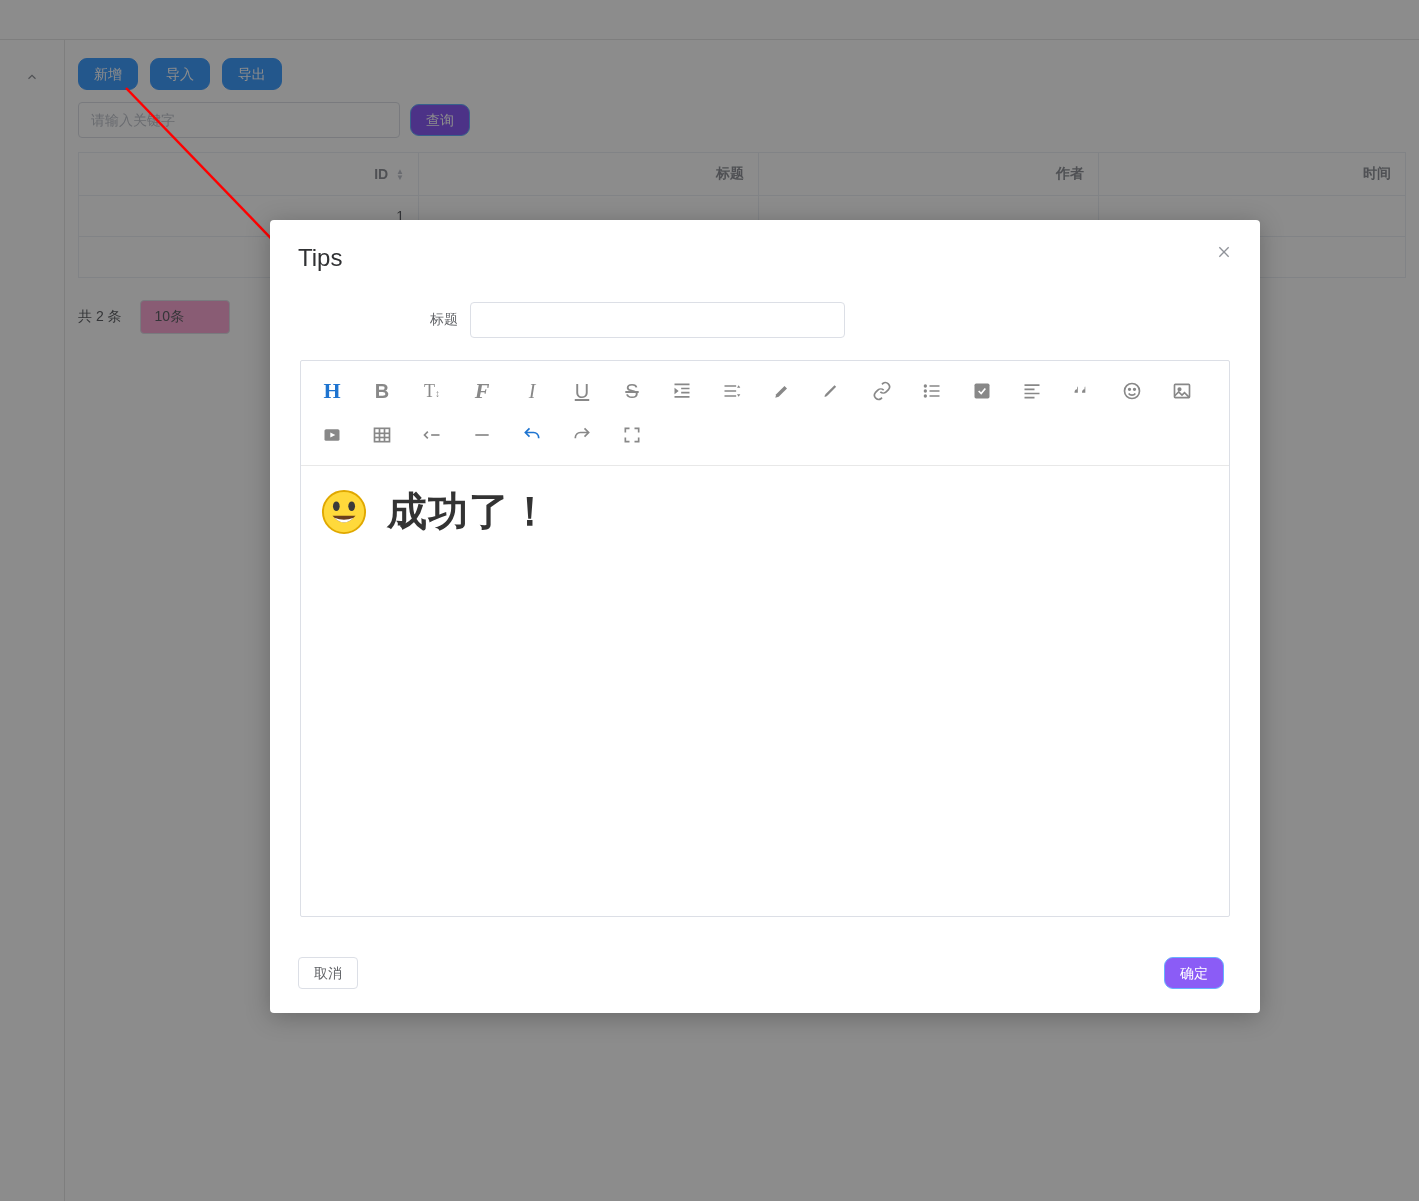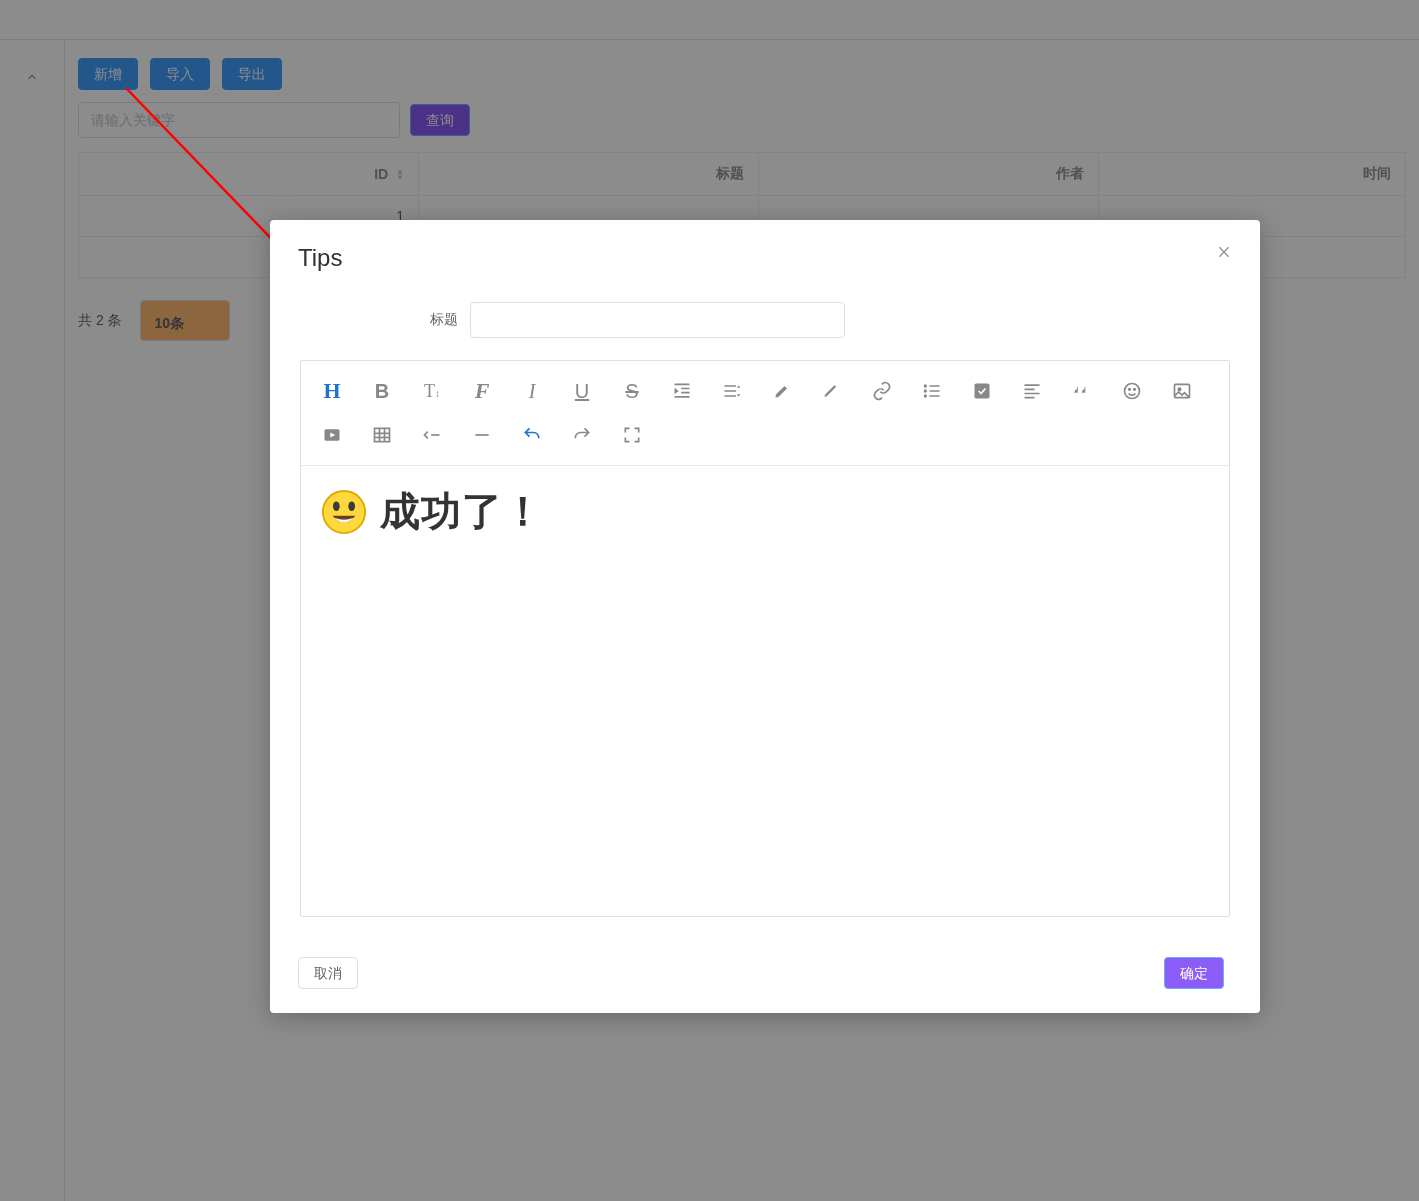--- a/index.html
+++ b/index.html
@@ -52,20 +52,21 @@
   border: 1px solid #dcdfe6;
   background: #fff;
   color: #606266;
   line-height: 1;
   margin-right: 8px;
 }
 .btn-primary {
   background: #409eff;
   border-color: #409eff;
   color: #fff;
+  border-radius: 9px;
 }
 .btn-primary.lighter {
   background: #8b5cf6;
   border-color: #66b1ff;
 }
 .searchrow {
   display: flex;
   align-items: center;
   margin-bottom: 14px;
   gap: 10px;
@@ -111,25 +112,24 @@
   margin-top: 22px;
   display: flex;
   align-items: center;
   gap: 18px;
   font-size: 14px;
   color: #606266;
 }
 .pagesize {
   border: 1px solid #dcdfe6;
   border-radius: 4px;
-  padding: 14px 24px 7px 14px;
+  padding: 7px 24px 7px 14px;
   cursor: pointer;
   min-width: 90px;
-  background: #fdba74;
-  font-weight: bold;
+  background: #f9a8d4;
 }
 
 
 .mask {
   position: absolute;
   inset: 0;
   background: rgba(0,0,0,0.45);
 }
 
 
@@ -215,21 +215,21 @@
 .tbtn.fillicon svg { fill: currentColor; stroke: none; }
 .tbtn.active-h { color: #1e74d0; font-weight: 700; font-family: Georgia, serif; font-size: 22px; }
 .tbtn .txt { font-family: Georgia, serif; }
 .editor-body {
   min-height: 450px;
   padding: 18px 20px;
 }
 .editor-content {
   display: flex;
   align-items: center;
-  gap: 13px;
+  gap: 20px;
 }
 .emoji-face {
   width: 46px; height: 46px;
   display: inline-block;
 }
 .editor-text {
   font-size: 40px;
   font-weight: 700;
   color: #333;
   letter-spacing: 1px;

